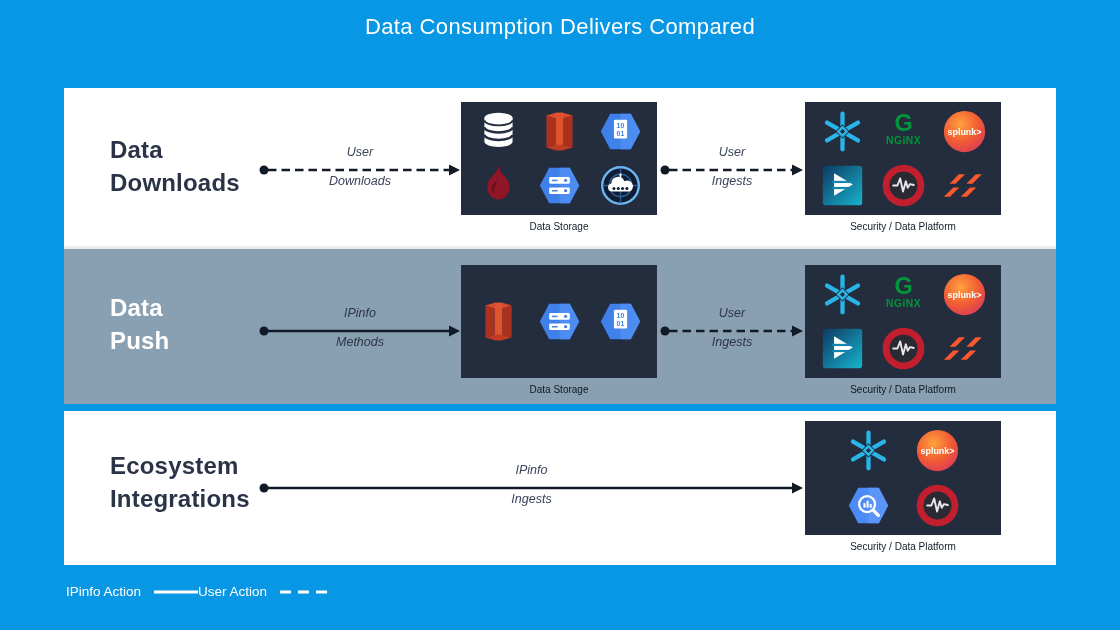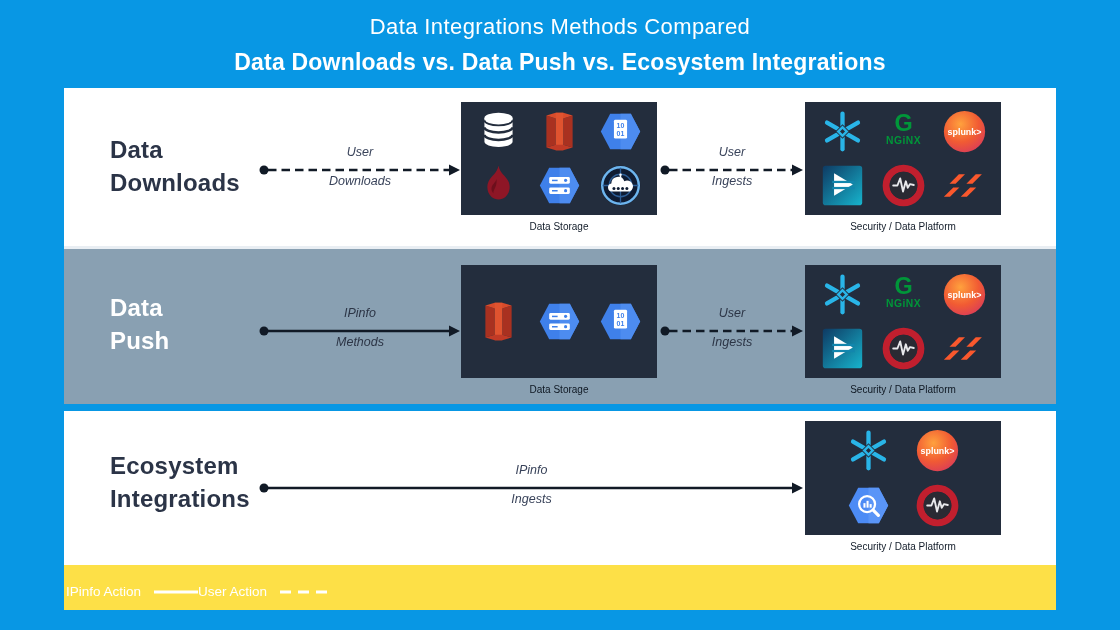--- a/index.html
+++ b/index.html
@@ -1,20 +1,20 @@
 <!DOCTYPE html>
 <html><head>
 <meta charset="utf-8">
 <style>
   html,body{margin:0;padding:0;}
   .canvas{position:relative;width:1120px;height:630px;background:#0897e4;font-family:"Liberation Sans",sans-serif;overflow:hidden;}
   .title{position:absolute;top:14px;left:0;width:100%;text-align:center;color:#fff;font-size:22px;font-weight:400;letter-spacing:.4px;}
   .subtitle{position:absolute;top:49px;left:0;width:100%;text-align:center;color:#fff;font-size:23px;font-weight:700;letter-spacing:.2px;}
   .panelA{position:absolute;left:64px;top:88px;width:992px;height:316px;background:#fff;}
-  .panelB{position:absolute;left:64px;top:411px;width:992px;height:199px;background:#fde047;}
+  .panelB{position:absolute;left:64px;top:411px;width:992px;height:154px;background:#fde047;}
   .row{position:absolute;left:0;width:992px;}
   .row1{top:0;height:158px;background:#fff;}
   .row2{top:158px;height:158px;background:#89a0b2;border-top:3px solid #e9eef3;box-sizing:border-box;}
   .row3{top:0;height:154px;background:#fff;}
   .row-heading{position:absolute;left:46px;top:45px;font-size:24px;font-weight:700;line-height:33px;color:#2b3447;letter-spacing:.2px;}
   .row2 .row-heading{color:#ffffff;top:42px;}
   .row3 .row-heading{top:38px;}
   .box{position:absolute;width:196px;background:#232d3d;display:flex;flex-wrap:wrap;align-items:center;justify-content:center;box-sizing:border-box;}
   .box.grid2x3{height:113px;padding:4px 14px;column-gap:16px;row-gap:2px;}
   .box.row-of-3{height:113px;padding:4px 10px;column-gap:16px;flex-wrap:nowrap;}
@@ -41,22 +41,21 @@
     </linearGradient>
     <radialGradient id="g-splunk" cx="40%" cy="32%" r="80%">
       <stop offset="0" stop-color="#ffa13d"></stop>
         <stop offset="0.55" stop-color="#f15b33"></stop>
         <stop offset="1" stop-color="#d6375f"></stop>
     </radialGradient>
   </defs>
 </svg>
 
 <div class="canvas">
-  <div class="title">Data Integrations Methods Compared</div>
-  <div class="subtitle">Data Downloads vs. Data Push vs. Ecosystem Integrations</div>
+  <div class="title">Data Consumption Delivers Compared</div>
 
   <div class="panelA">
 
     <div class="row row1">
       <div class="row-heading">
         <div>Data</div>
         <div>Downloads</div>
       </div>
       <svg class="arrow-svg" style="left:195px;top:74px" width="202" height="16" viewBox="0 0 202 16">
         <circle cx="5" cy="8" r="4.5" fill="#111a26"></circle>

